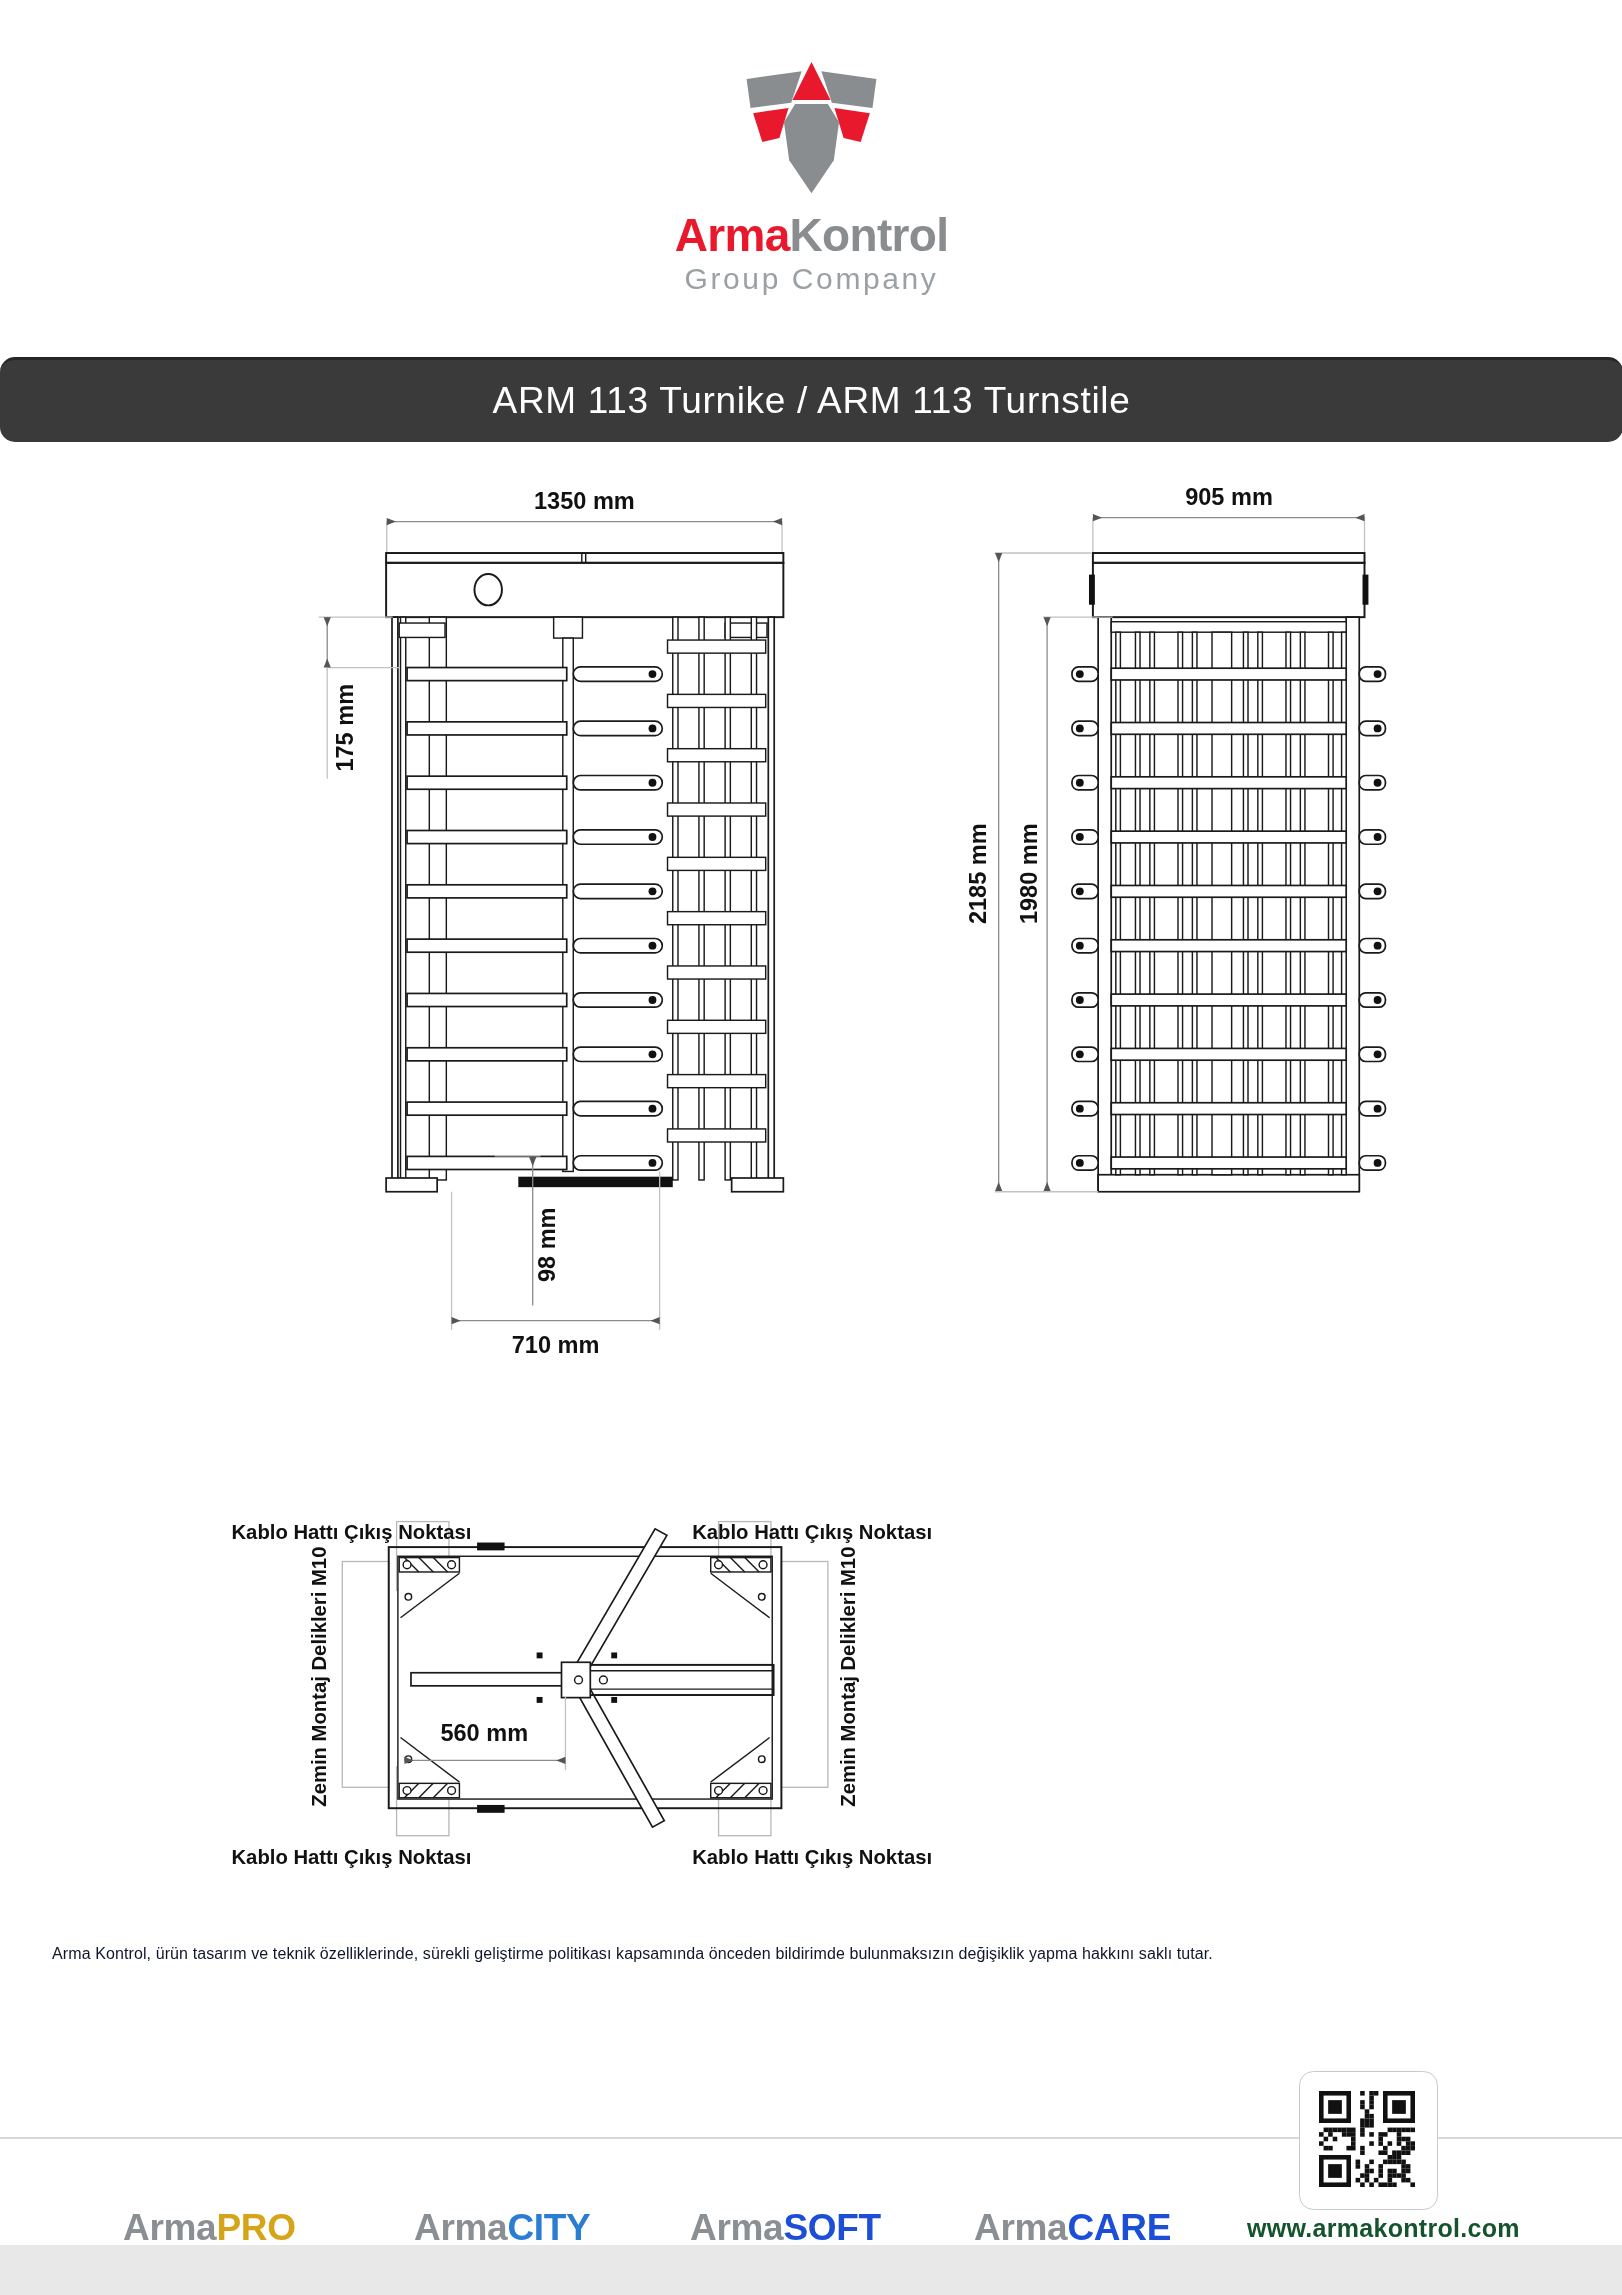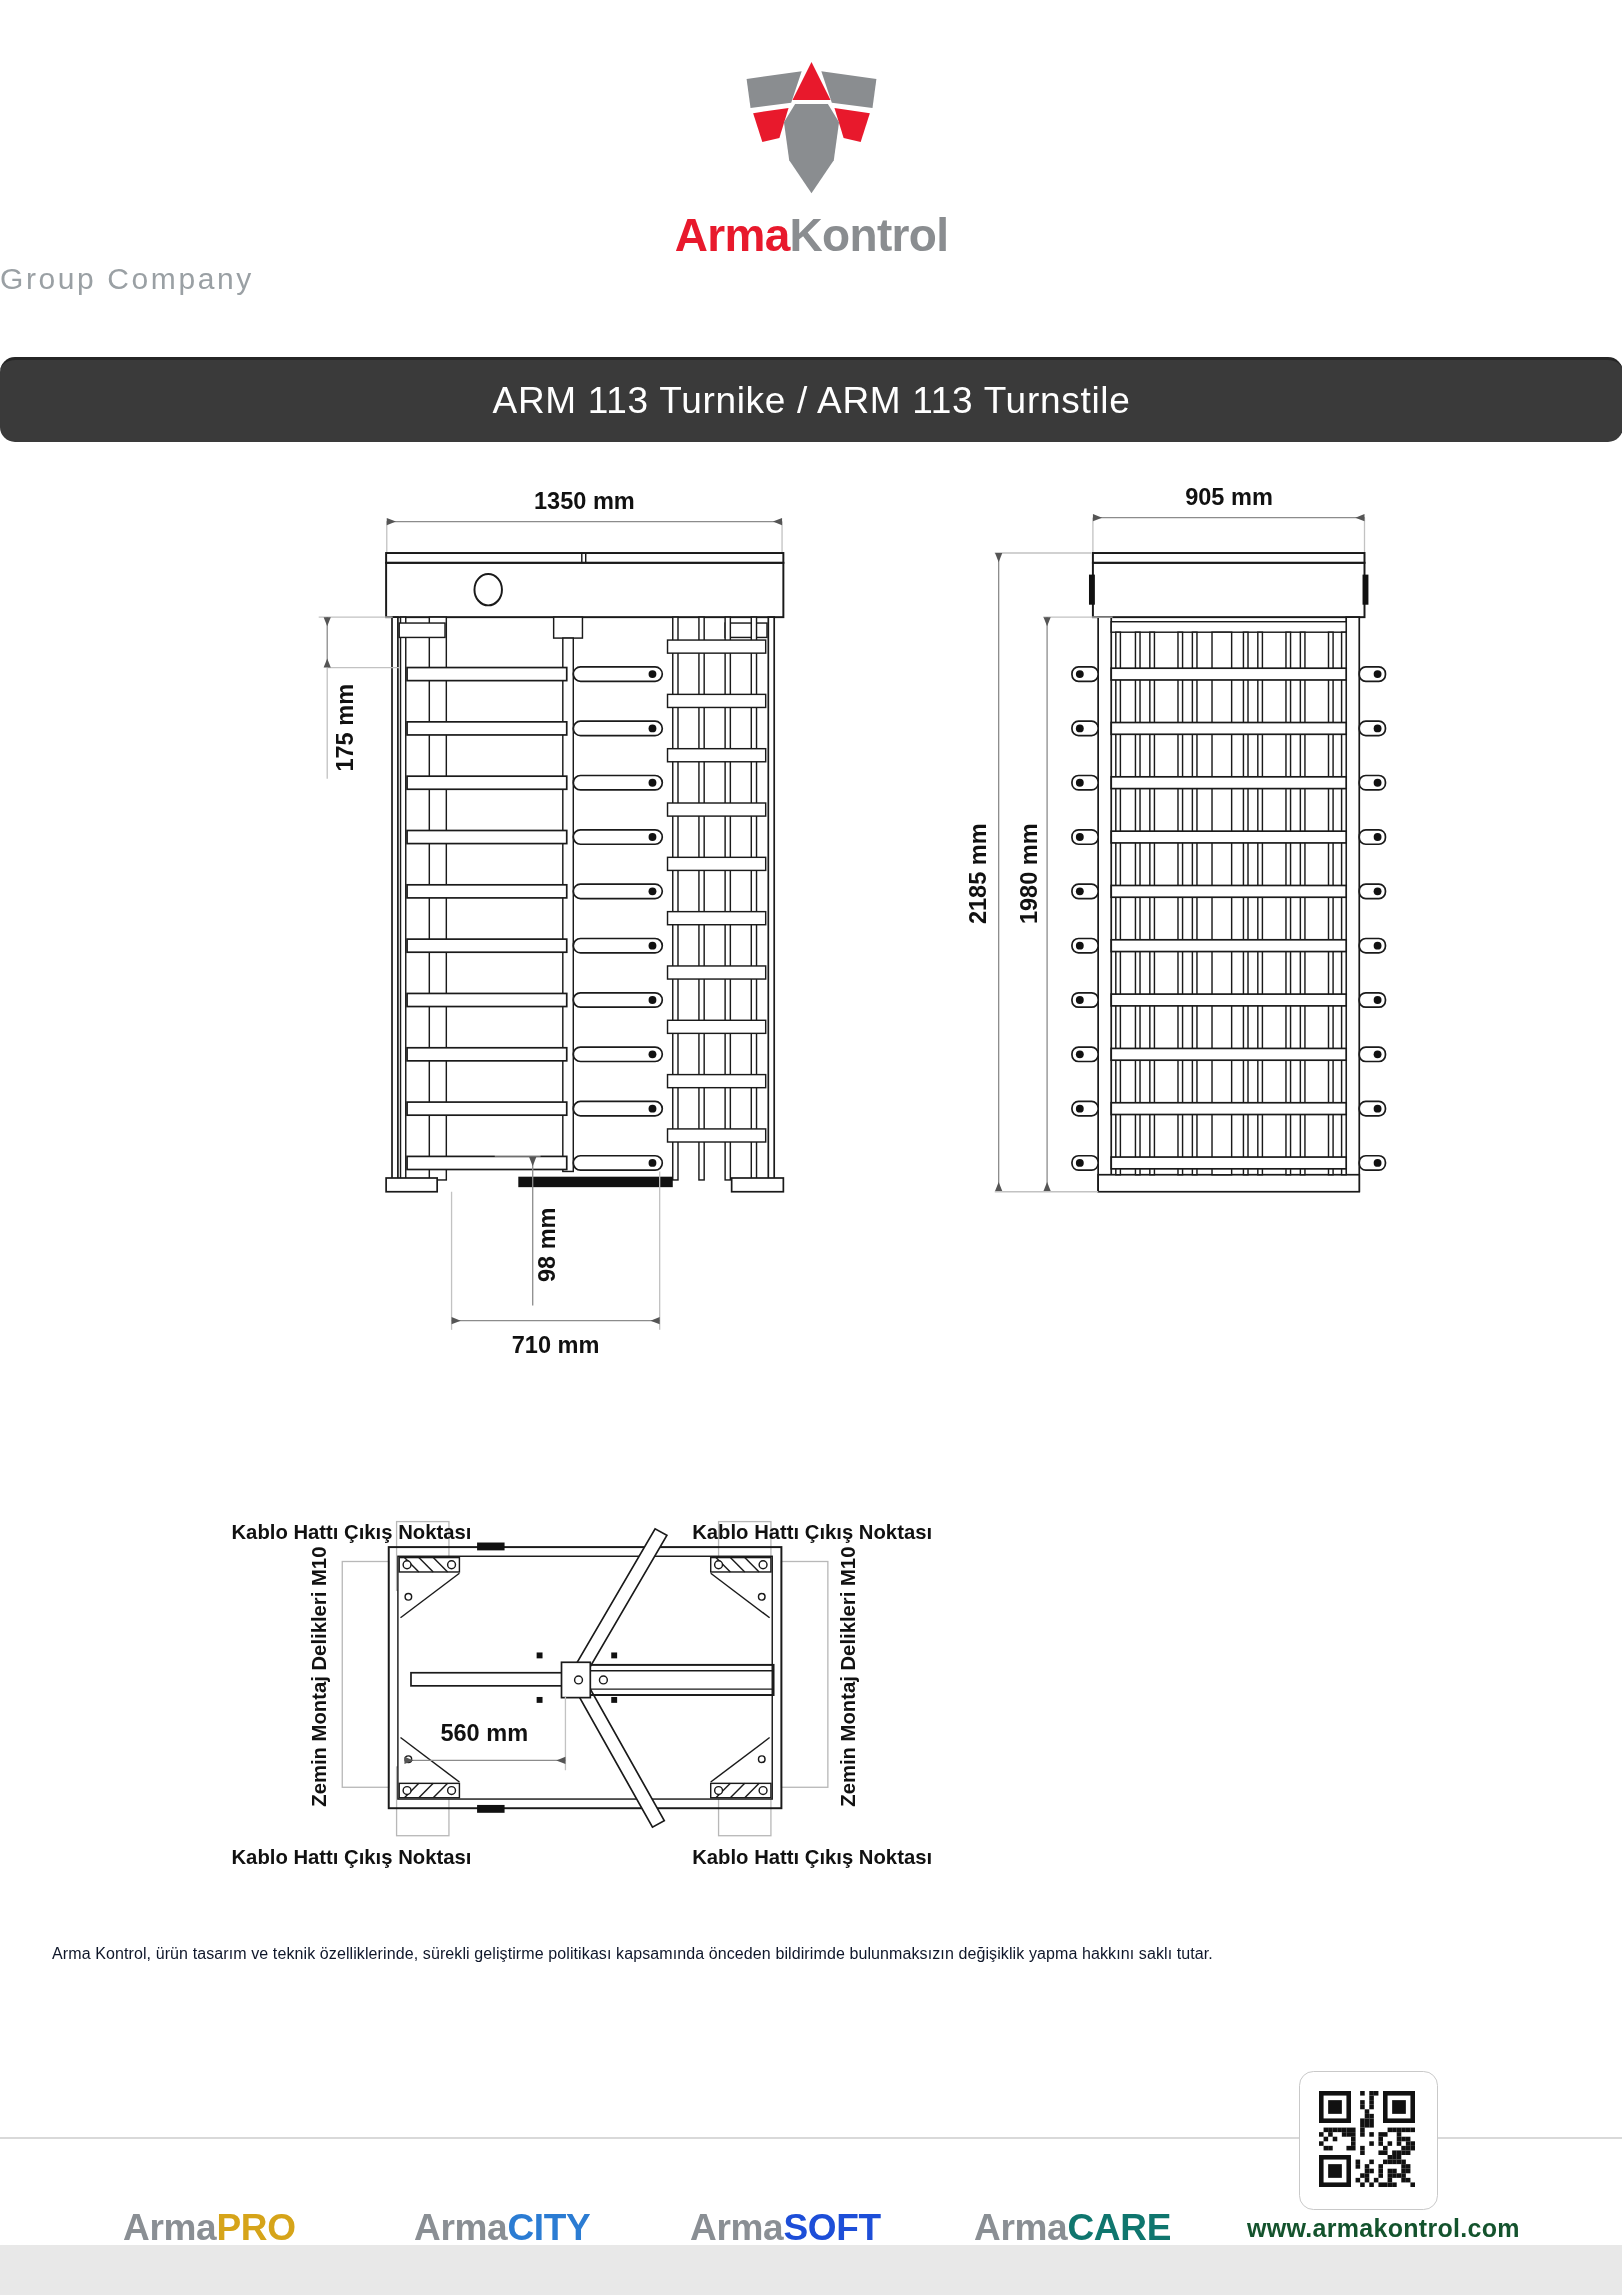--- a/index.html
+++ b/index.html
@@ -5,21 +5,21 @@
   html,body{margin:0;padding:0;background:#e8e8e8;}
   #page{position:relative;width:1623px;height:2245px;background:#ffffff;overflow:hidden;
         font-family:"Liberation Sans",sans-serif;}
   .abs{position:absolute;}
 
   
   #brandline{left:0;top:208px;width:1623px;text-align:center;
              font-size:46px;font-weight:700;letter-spacing:-0.7px;}
   #brandline .red{color:#e8192c;}
   #brandline .gray{color:#8a8d90;}
-  #subtitle{left:0;top:262px;width:1623px;text-align:left;
+  #subtitle{left:0;top:262px;width:1623px;text-align:center;
             font-size:30px;font-weight:400;letter-spacing:2.6px;color:#9aa0a4;}
 
   
   #titlebar{left:0;top:357px;width:1623px;height:85px;background:#3a3a3a;
             border-top:3.9px solid #262626;box-sizing:border-box;border-radius:15px;}
   #titlebar span{display:block;text-align:center;line-height:81px;color:#ffffff;
                  font-size:37px;font-weight:500;letter-spacing:0.7px;}
 
   
   #drawing{left:0;top:458px;}
@@ -43,21 +43,21 @@
   #qrbox{left:1299px;top:2071px;width:137px;height:137px;background:#fff;border:1.3px solid #c9c9c9;
          border-radius:14.4px;z-index:2;}
   #qrbox svg{margin:19px;}
   #website{left:1247px;top:2214px;width:262px;text-align:center;
            font-size:25px;font-weight:700;color:#14532d;letter-spacing:0.3px;}
   .brand{top:2207px;font-size:37px;font-weight:700;letter-spacing:-0.3px;}
   .brand .pfx{color:#8a8f94;}
   #brand-pro {left:123px;}  #brand-pro  .sfx{color:#d6a419;}
   #brand-city{left:414px;}  #brand-city .sfx{color:#2b7cd3;}
   #brand-soft{left:690px;} #brand-soft .sfx{color:#1d4ed8;}
-  #brand-care{left:974px;} #brand-care .sfx{color:#0f766e;}
+  #brand-care{left:974px;} #brand-care .sfx{color:#1d4ed8;}
 </style>
 </head>
 <body>
 
 <div id="page">
 
   <svg class="abs" style="left:736px;top:62px" width="151" height="139" viewBox="0 0 230 212">
     <polygon points="16,26 100,14 84,62 22,70" fill="#8a8d90"></polygon>
     <polygon points="214,26 130,14 146,62 208,70" fill="#8a8d90"></polygon>
     <polygon points="115,0 86,58 144,58" fill="#e8192c"></polygon>

